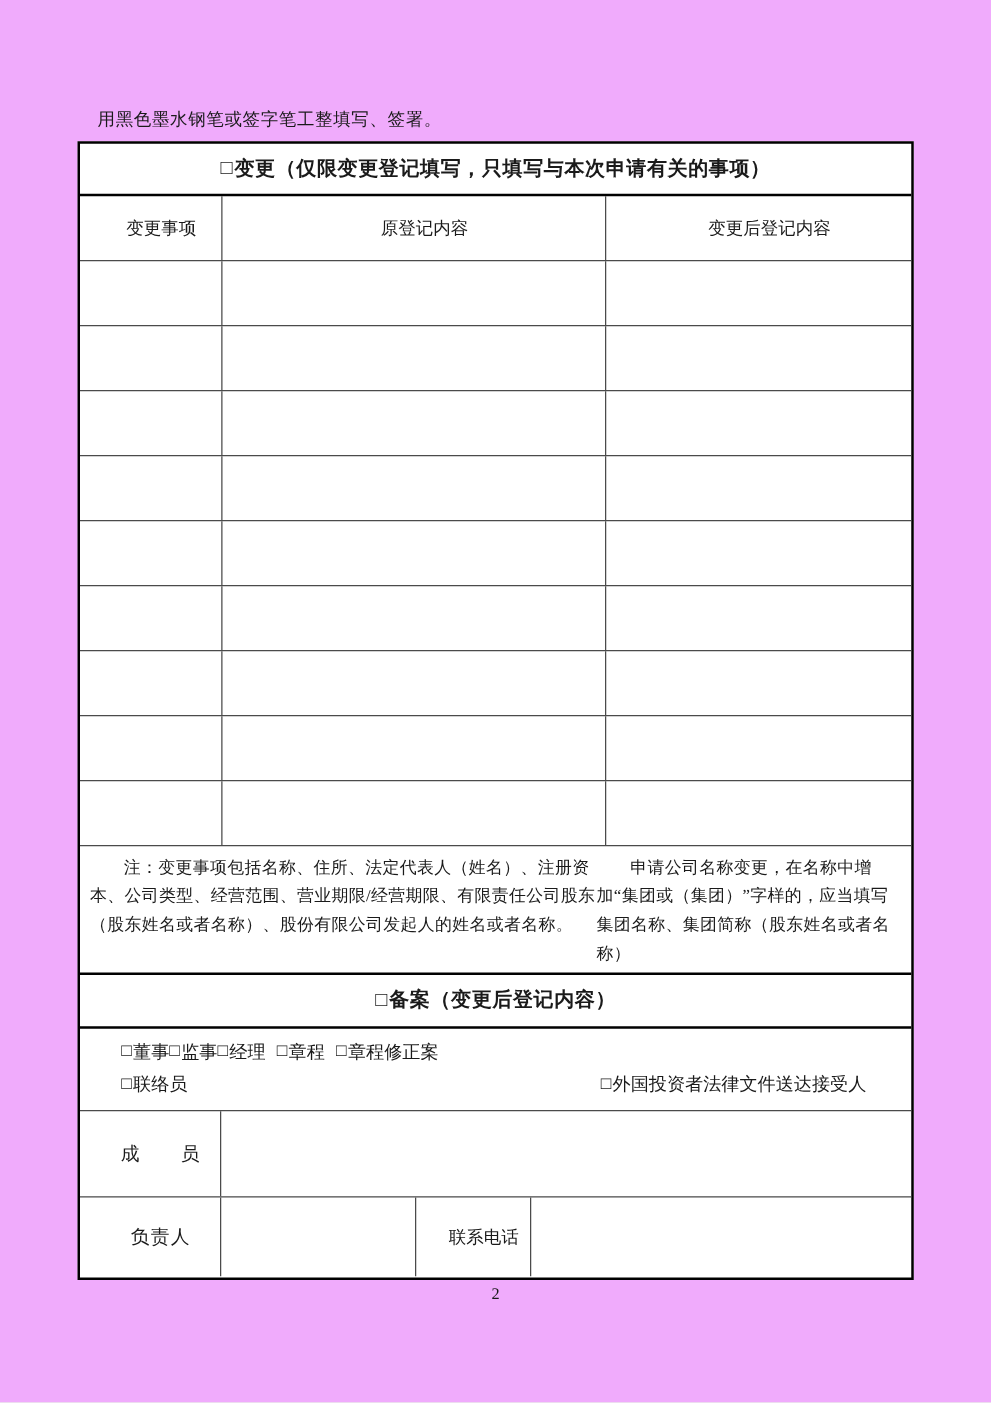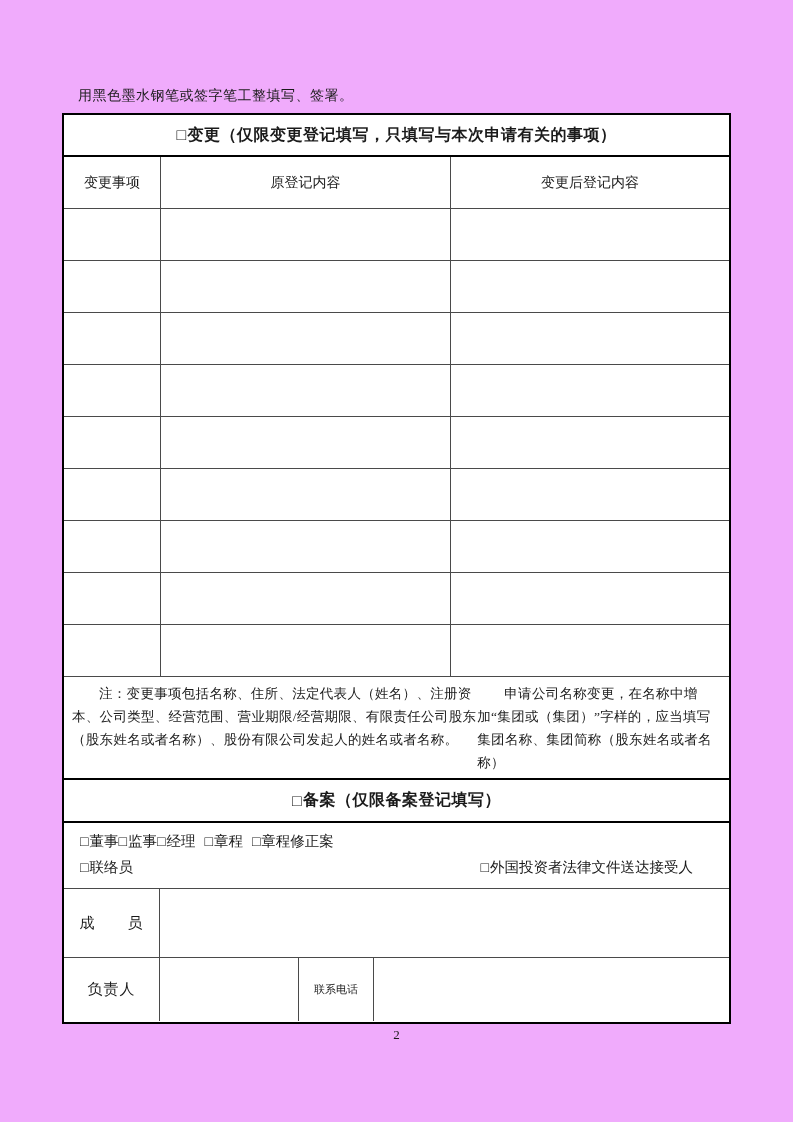--- a/index.html
+++ b/index.html
@@ -27,21 +27,21 @@
     top: 113px;
     width: 669px;
     border: 2px solid #000;
     display: flex;
     flex-direction: column;
     background: #fff;
   }
   .row { display: flex; border-bottom: 1px solid #4a4a4a; }
   .row.thick { border-bottom: 2px solid #000; }
   .row.noline { border-bottom: none; }
-  .cell { border-right: 1px solid #4a4a4a; }
+  .cell { border-right: 1px solid #4a4a4a; margin-left: 17px; }
   .cell.last { border-right: none; }
   .center { display: flex; align-items: center; justify-content: center; }
 
   .section-header {
     height: 42px;
     display: flex;
     align-items: center;
     justify-content: center;
     font-family: "Liberation Sans", sans-serif;
     font-weight: bold;
@@ -89,21 +89,21 @@
     justify-content: center;
     font-size: 14px;
     line-height: 24px;
     text-align: center;
   }
   .liq-right { flex: 1; display: flex; flex-direction: column; }
   .liq-row1 { display: flex; height: 69px; border-bottom: 1px solid #4a4a4a; }
   .liq-row2 { display: flex; height: 63px; }
   .w96 { width: 96px; }
   .w139 { width: 139px; }
-  .w75 { width: 75px; font-size: 11px; letter-spacing: 0; }
+  .w75 { width: 75px; font-size: 14px; letter-spacing: 0; }
 
   .page-number {
     position: absolute;
     left: 0;
     top: 1027px;
     width: 100%;
     text-align: center;
     font-size: 13px;
   }
 </style>
@@ -173,21 +173,21 @@
         <div class="cell c3 last"></div>
       </div>
 
     <div class="row thick note" style="flex-direction:row">
       <p>注：变更事项包括名称、住所、法定代表人（姓名）、注册资本、公司类型、经营范围、营业期限/经营期限、有限责任公司股东（股东姓名或者名称）、股份有限公司发起人的姓名或者名称。</p>
       <p>申请公司名称变更，在名称中增加“集团或（集团）”字样的，应当填写集团名称、集团简称（股东姓名或者名称）</p>
     </div>
 
     <div class="row thick section-header" style="height:43px">
       <span class="cb">□</span>
-        <span>备案（仅限备案登记填写）</span>
+        <span>备案（变更后登记内容）</span>
     </div>
 
     <div class="row shixiang">
       <div class="cell c3 last sx-content">
         <div class="sx-line">
           <span class="opt">
               <span class="cb">□</span>
               <span>董事</span>
             </span>
           <span class="opt">

